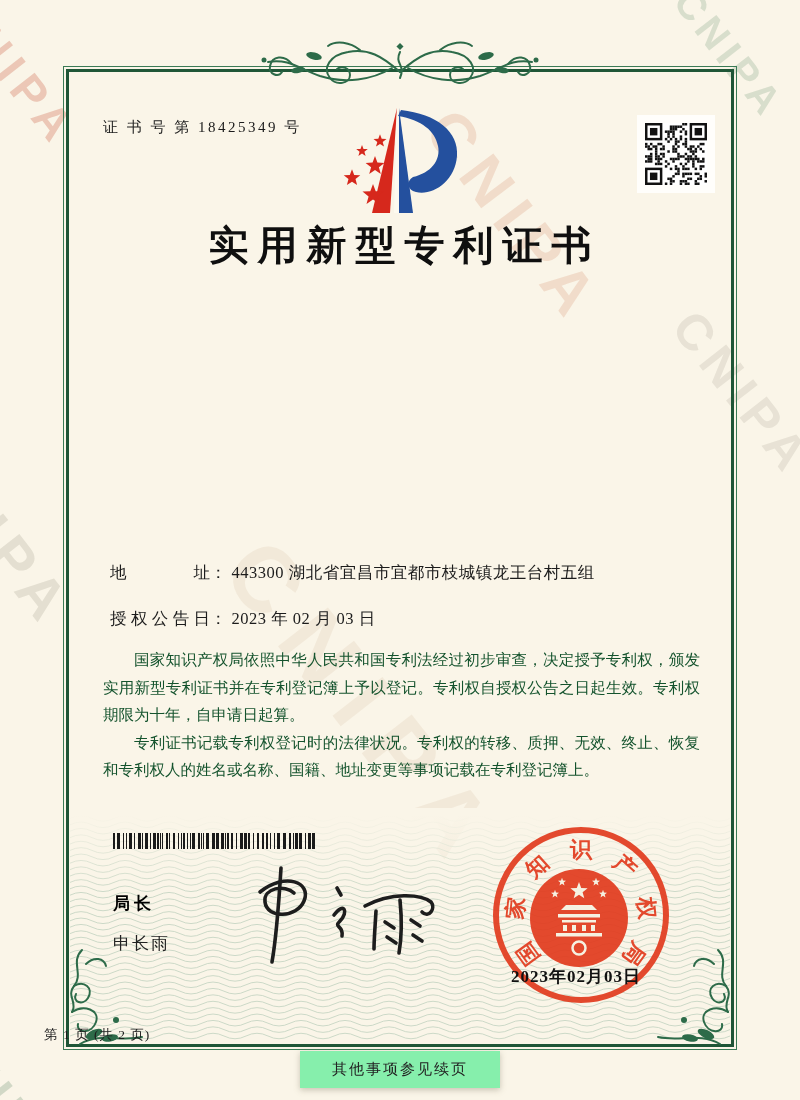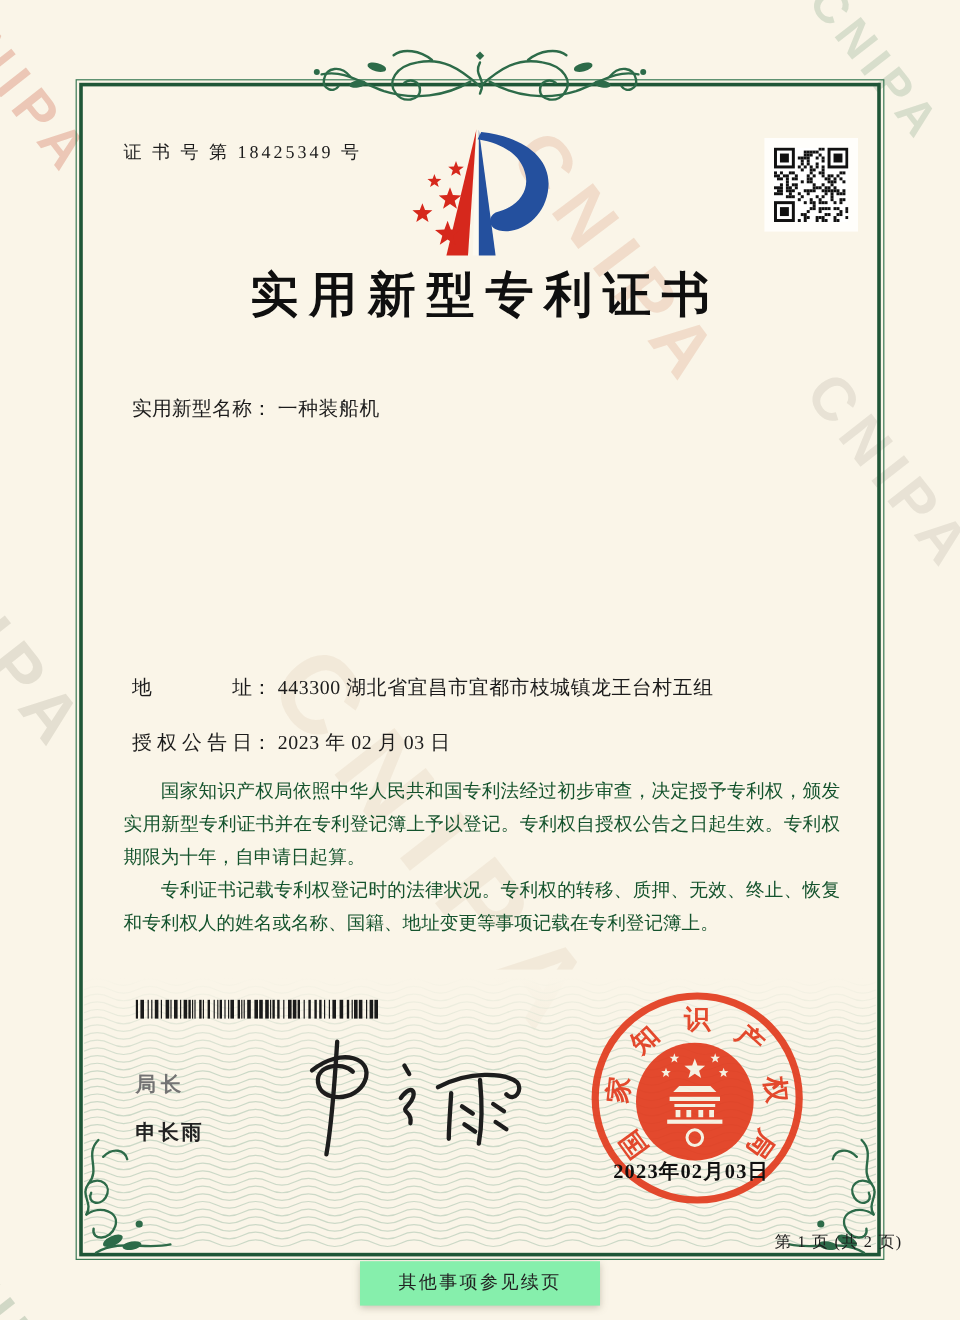--- a/index.html
+++ b/index.html
@@ -36,26 +36,26 @@
   
   .paras{position:absolute;left:103px;width:597px;top:646px;font-size:15.5px;line-height:1.78;
          text-align:justify;color:#14532d;}
   .paras p{margin:0;text-indent:2em;}
   
   #guilloche{position:absolute;left:70px;top:808px;}
   .gfade{position:absolute;left:70px;top:808px;width:660px;height:85px;
          background:linear-gradient(#faf5e8 8%,rgba(250,245,232,0));}
   #barcode{position:absolute;left:113px;top:833px;}
   .signer-title{position:absolute;left:113px;top:892px;font-family:"Liberation Sans","DejaVu Sans",sans-serif;
-                font-weight:700;font-size:17px;letter-spacing:4px;color:#737373;}
+                font-weight:700;font-size:17px;letter-spacing:4px;color:#000000;}
   .signer-name{position:absolute;left:113px;top:932px;font-family:"Liberation Sans","DejaVu Sans",sans-serif;
-               font-weight:700;font-size:17px;letter-spacing:2px;color:#222;}
+               font-weight:400;font-size:17px;letter-spacing:2px;color:#222;}
   #signature{position:absolute;left:215px;top:860px;}
   #seal{position:absolute;left:478px;top:812px;}
-  .page-label{position:absolute;left:0;width:752px;top:1026px;text-align:right;font-size:13.5px;letter-spacing:1px;}
+  .page-label{position:absolute;left:0;width:752px;top:1026px;text-align:left;font-size:13.5px;letter-spacing:1px;padding-left:44px;}
   .note-box{position:absolute;left:300px;top:1051px;width:200px;height:37px;background:#86efac;
             box-shadow:0 2px 6px rgba(110,100,80,0.35);text-align:center;line-height:37px;
             font-size:15px;letter-spacing:2px;color:#222;}
 </style>
 </head>
 <body>
 
 <div class="page">
 
   <span class="wm wm1">CNIPA</span>
@@ -350,23 +350,20 @@
         <polygon points="45.0,30.2 46.7,34.7 51.5,34.9 47.7,37.9 49.0,42.5 45.0,39.9 41.0,42.5 42.3,37.9 38.5,34.9 43.3,34.7"></polygon>
         <polygon points="27.0,40.9 28.5,44.9 32.8,45.1 29.4,47.8 30.6,51.9 27.0,49.6 23.4,51.9 24.6,47.8 21.2,45.1 25.5,44.9"></polygon>
         <polygon points="40.0,52.1 42.4,58.6 49.4,58.9 43.9,63.3 45.8,70.0 40.0,66.1 34.2,70.0 36.1,63.3 30.6,58.9 37.6,58.6"></polygon>
         <polygon points="17.0,65.3 19.2,71.0 25.3,71.3 20.5,75.1 22.1,81.1 17.0,77.7 11.9,81.1 13.5,75.1 8.7,71.3 14.8,71.0"></polygon>
         <polygon points="38.0,80.0 40.7,87.3 48.5,87.6 42.4,92.4 44.5,99.9 38.0,95.6 31.5,99.9 33.6,92.4 27.5,87.6 35.3,87.3"></polygon>
       </g>
   </svg>
 
   <div class="title">实用新型专利证书</div>
 
-  <div class="field" style="top:330px">
-    <span class="flabel">实用新型名称</span><span>：</span><span class="fvalue">一种装船机</span>
-  </div>
   <div class="field" style="top:562px">
     <span class="flabel">地址</span><span>：</span><span class="fvalue">443300 湖北省宜昌市宜都市枝城镇龙王台村五组</span>
   </div>
   <div class="field" style="top:608px">
     <span class="flabel">授权公告日</span><span>：</span><span class="fvalue">2023 年 02 月 03 日</span>
   </div>
 
   <div class="paras">
     <p>国家知识产权局依照中华人民共和国专利法经过初步审查，决定授予专利权，颁发实用新型专利证书并在专利登记簿上予以登记。专利权自授权公告之日起生效。专利权期限为十年，自申请日起算。</p>
     <p>专利证书记载专利权登记时的法律状况。专利权的转移、质押、无效、终止、恢复和专利权人的姓名或名称、国籍、地址变更等事项记载在专利登记簿上。</p>

